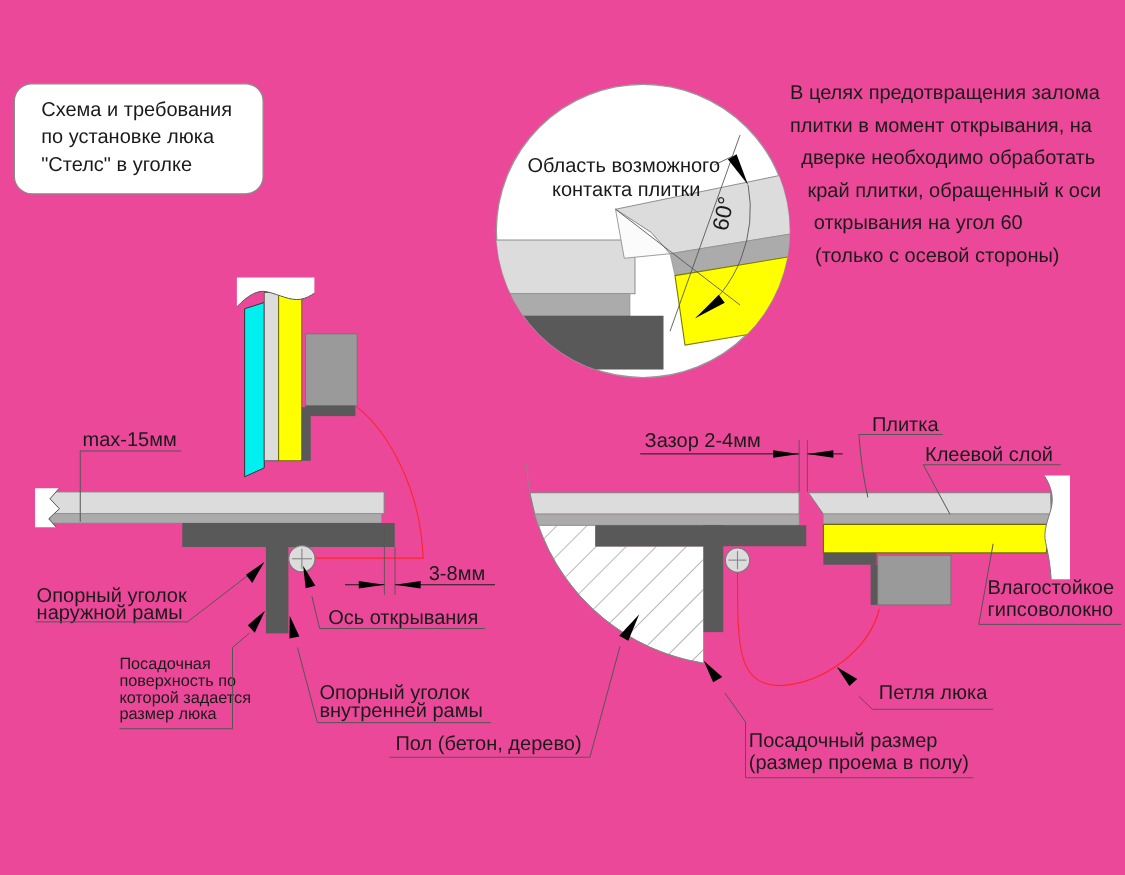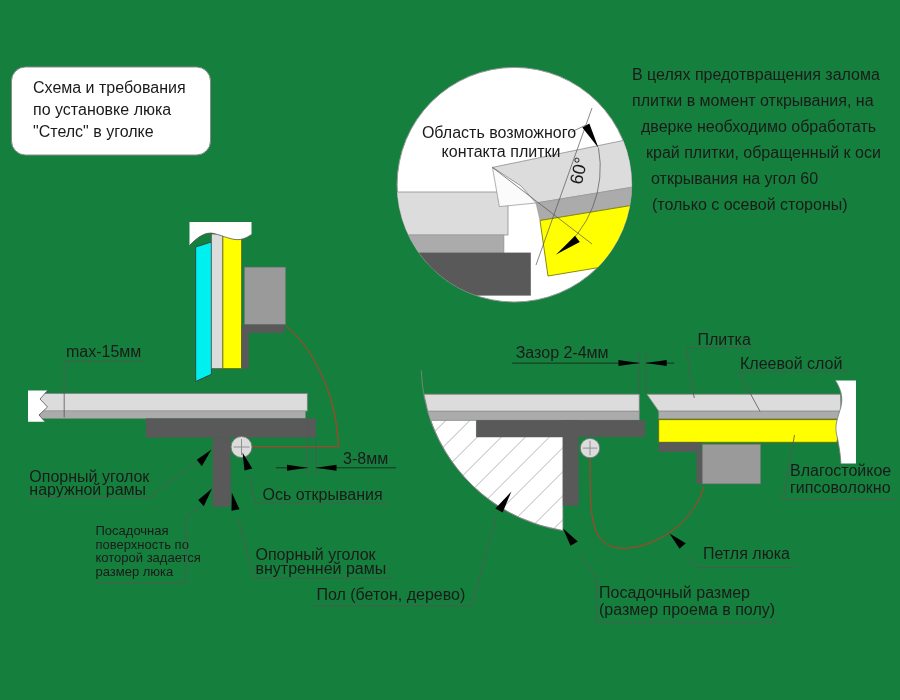--- a/index.html
+++ b/index.html
@@ -1,16 +1,16 @@
 <!DOCTYPE html>
 <html><head>
 <meta charset="utf-8">
 <style>
   html,body{margin:0;padding:0;background:#ffffff;}
-  .canvas{position:relative;width:900px;height:700px;background:#15803d;overflow:hidden;
+  .canvas{position:relative;width:900px;height:700px;background:#ec4899;overflow:hidden;
           font-family:"Liberation Sans",sans-serif;}
   svg text{font-family:"Liberation Sans",sans-serif;fill:#1a1a1a;}
   .t16{font-size:16px;}
   .t13{font-size:13px;}
 </style>
 </head>
 <body>
 
 <div class="canvas">
 <svg width="900" height="700" viewBox="0 0 900 700">

